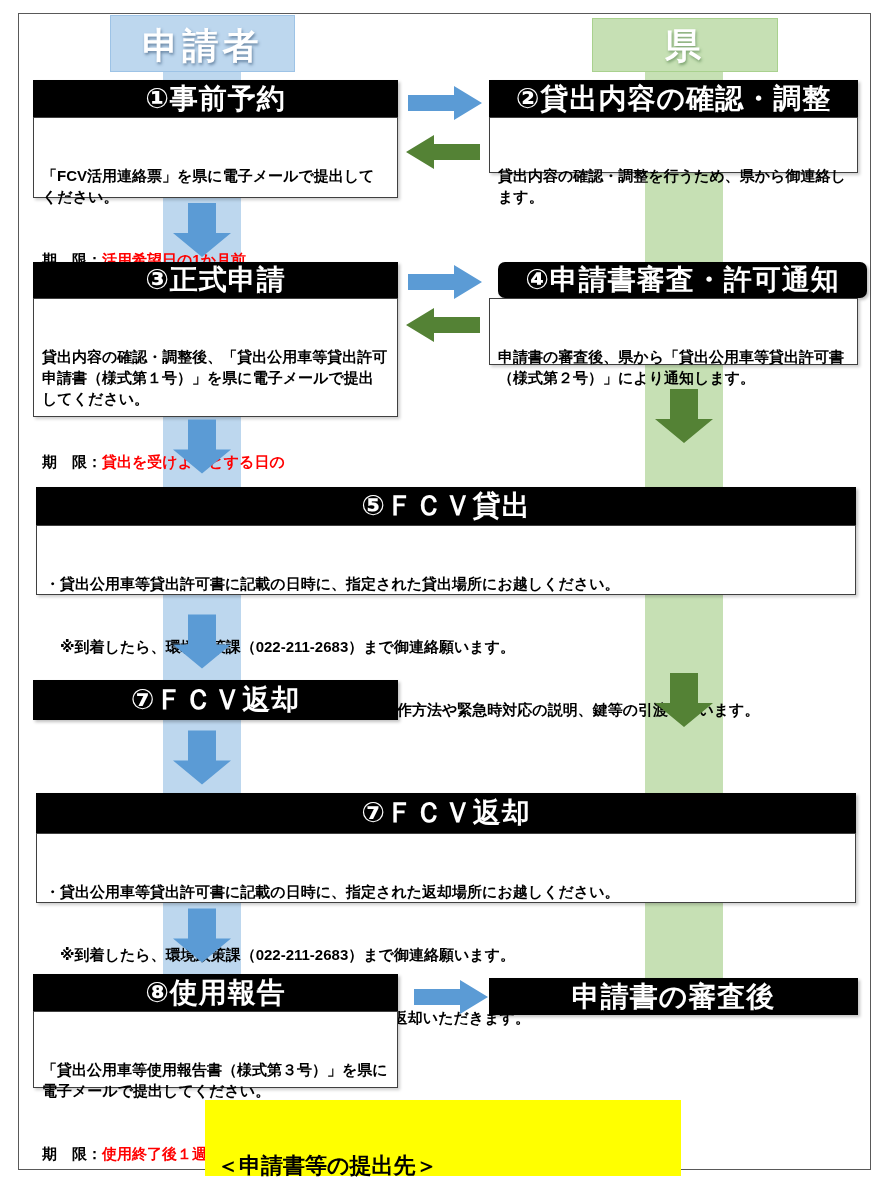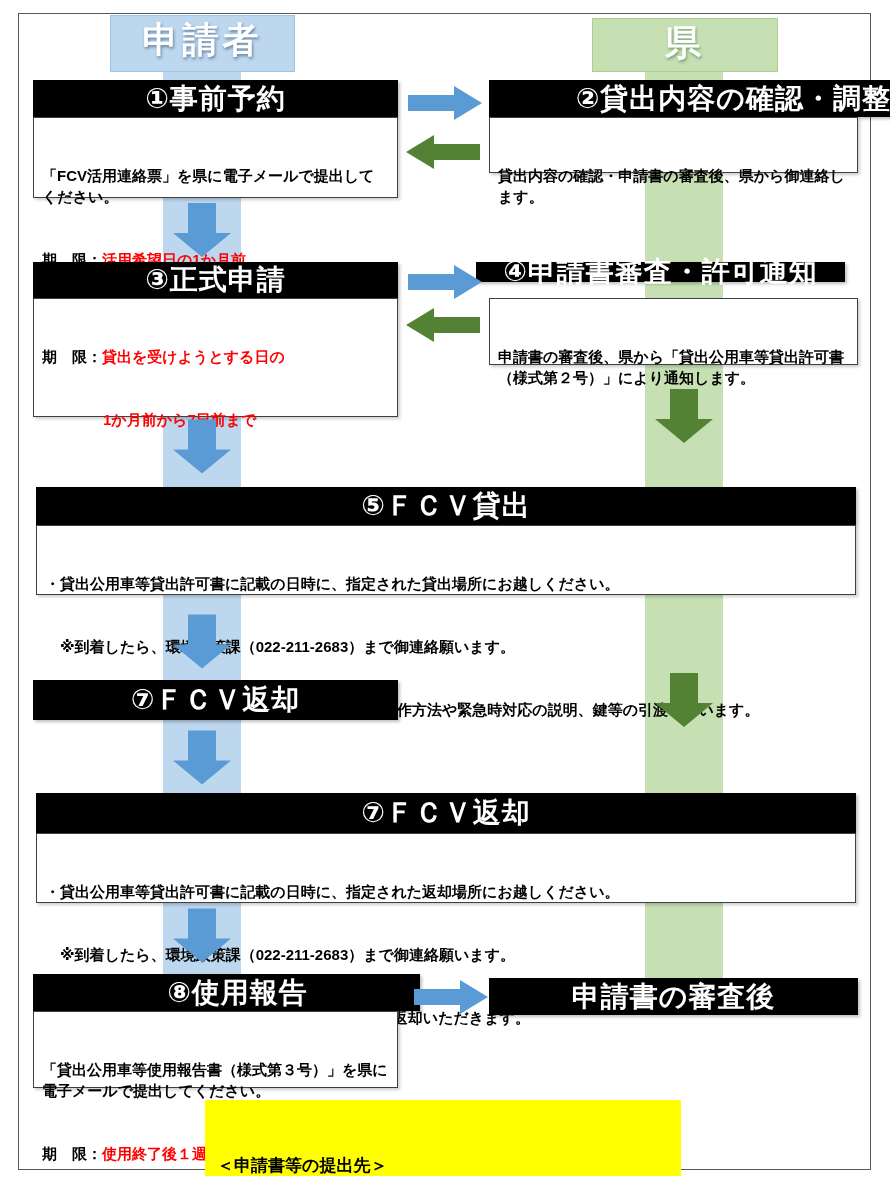--- a/index.html
+++ b/index.html
@@ -3,39 +3,39 @@
 <meta charset="utf-8">
 <style>
   html,body{margin:0;padding:0;background:#fff;}
   body{font-family:"Liberation Sans","DejaVu Sans",sans-serif;}
   .page{position:relative;width:890px;height:1187px;background:#fff;overflow:hidden;}
   .page-border{position:absolute;left:18px;top:13px;width:851px;height:1155px;
     border:1.5px solid #595959;z-index:0;}
   .band{position:absolute;z-index:1;}
   .band-blue{background:#BDD7EE;}
   .band-green{background:#C6E0B4;}
-  .lane-header{position:absolute;z-index:2;display:flex;align-items:flex-start;justify-content:center;
+  .lane-header{position:absolute;z-index:2;display:flex;align-items:flex-end;justify-content:center;
     font-weight:bold;font-size:36px;color:#fff;letter-spacing:4px;
     text-shadow:1px 2px 3px rgba(90,120,150,0.85);}
   .lane-blue{background:#BDD7EE;border:1px solid #9DC3E6;}
   .lane-green{background:#C6E0B4;border:1px solid #A9D18E;text-shadow:1px 2px 3px rgba(110,150,100,0.85);}
   .box-header{position:absolute;z-index:2;background:#000;color:#fff;font-weight:bold;
     font-size:28px;display:flex;align-items:center;justify-content:center;
     box-shadow:2px 2px 3px rgba(0,0,0,0.25);letter-spacing:1px;}
   .box-body{position:absolute;z-index:2;background:#fff;border:1px solid #404040;
     font-weight:bold;font-size:15px;line-height:21px;color:#000;padding:5px 8px;
     box-shadow:2px 2px 3px rgba(0,0,0,0.2);white-space:pre-wrap;box-sizing:border-box;}
   .deadline{}
   .deadline-indent{padding-left:61px;}
   .red{color:#FF0000;}
   .arrow{position:absolute;z-index:2;}
   .arrow-blue polygon{fill:#5B9BD5;}
   .arrow-green polygon{fill:#548235;}
   .contact-box{position:absolute;z-index:3;background:#FFFF00;font-weight:bold;
-    font-size:17px;line-height:24px;color:#000;padding:6px 12px;white-space:pre-wrap;
+    font-size:22px;line-height:24px;color:#000;padding:6px 12px;white-space:pre-wrap;
     box-sizing:border-box;}
 </style>
 </head>
 <body>
 
 <div class="page">
   <div class="page-border"></div>
 
   <div class="band band-blue" style="left:163px;top:68px;width:78px;height:907px;"></div>
   <div class="band band-green" style="left:645px;top:68px;width:78px;height:910px;"></div>
@@ -48,47 +48,48 @@
   </div>
 
   <div class="box-header" style="left:33px;top:80px;width:365px;height:37px;">
     <span>①事前予約</span>
   </div>
   <div class="box-body" style="left:33px;top:117px;width:365px;height:81px;">
     <div>「FCV活用連絡票」を県に電子メールで提出してください。</div>
     <div class="deadline"><span>期　限：</span><span class="red">活用希望日の1か月前</span></div>
   </div>
 
-  <div class="box-header" style="left:489px;top:80px;width:402px;height:37px;justify-content:flex-end;">
+  <div class="box-header" style="left:489px;top:80px;width:369px;height:37px;">
     <span>②貸出内容の確認・調整</span>
   </div>
   <div class="box-body" style="left:489px;top:117px;width:369px;height:56px;">
-    <div>貸出内容の確認・申請書の審査後、県から御連絡します。</div>
+    <div>貸出内容の確認・調整を行うため、県から御連絡します。</div>
   </div>
 
   <svg class="arrow arrow-blue" style="left:408px;top:86px;" width="74" height="34" viewBox="0 0 74 34">
     <polygon points="0,9 46,9 46,0 74,17 46,34 46,25 0,25"></polygon>
   </svg>
   <svg class="arrow arrow-green" style="left:406px;top:135px;" width="74" height="34" viewBox="0 0 74 34">
     <polygon points="74,9 28,9 28,0 0,17 28,34 28,25 74,25"></polygon>
   </svg>
 
   <svg class="arrow arrow-blue" style="left:173px;top:203px;" width="58" height="54" viewBox="0 0 58 54">
     <polygon points="15,0 43,0 43,30 58,30 29,54 0,30 15,30"></polygon>
   </svg>
 
   <div class="box-header" style="left:33px;top:262px;width:365px;height:36px;">
     <span>③正式申請</span>
   </div>
   <div class="box-body" style="left:33px;top:298px;width:365px;height:119px;">
+    <div>貸出内容の確認・調整後、「貸出公用車等貸出許可申請書（様式第１号）」を県に電子メールで提出してください。</div>
     <div class="deadline"><span>期　限：</span><span class="red">貸出を受けようとする日の</span></div>
     <div class="deadline-indent red">1か月前から7日前まで</div>
   </div>
 
-  <div class="box-header" style="left:476px;top:262px;width:369px;height:20px;">
+  <div class="box-header" style="left:498px;top:262px;width:369px;height:36px;border-radius:7px;">
     <span>④申請書審査・許可通知</span>
   </div>
   <div class="box-body" style="left:489px;top:298px;width:369px;height:67px;">
     <div>申請書の審査後、県から「貸出公用車等貸出許可書（様式第２号）」により通知します。</div>
   </div>
 
   <svg class="arrow arrow-blue" style="left:408px;top:265px;" width="74" height="34" viewBox="0 0 74 34">
     <polygon points="0,9 46,9 46,0 74,17 46,34 46,25 0,25"></polygon>
   </svg>
   <svg class="arrow arrow-green" style="left:406px;top:308px;" width="74" height="34" viewBox="0 0 74 34">
@@ -132,21 +133,21 @@
   <div class="box-body" style="left:36px;top:833px;width:820px;height:70px;">
     <div>・貸出公用車等貸出許可書に記載の日時に、指定された返却場所にお越しください。</div>
     <div>　※到着したら、環境政策課（022-211-2683）まで御連絡願います。</div>
     <div>・県職員と車両状態を確認いただいた後、鍵等を御返却いただきます。</div>
   </div>
 
   <svg class="arrow arrow-blue" style="left:173px;top:908px;" width="58" height="55" viewBox="0 0 58 54">
     <polygon points="15,0 43,0 43,30 58,30 29,54 0,30 15,30"></polygon>
   </svg>
 
-  <div class="box-header" style="left:33px;top:974px;width:365px;height:37px;padding-left:22px;">
+  <div class="box-header" style="left:33px;top:974px;width:365px;height:37px;">
     <span>⑧使用報告</span>
   </div>
   <div class="box-body" style="left:33px;top:1011px;width:365px;height:77px;">
     <div>「貸出公用車等使用報告書（様式第３号）」を県に電子メールで提出してください。</div>
     <div class="deadline"><span>期　限：</span><span class="red">使用終了後１週間以内</span></div>
   </div>
 
   <svg class="arrow arrow-blue" style="left:414px;top:980px;" width="74" height="34" viewBox="0 0 74 34">
     <polygon points="0,9 46,9 46,0 74,17 46,34 46,25 0,25"></polygon>
   </svg>

